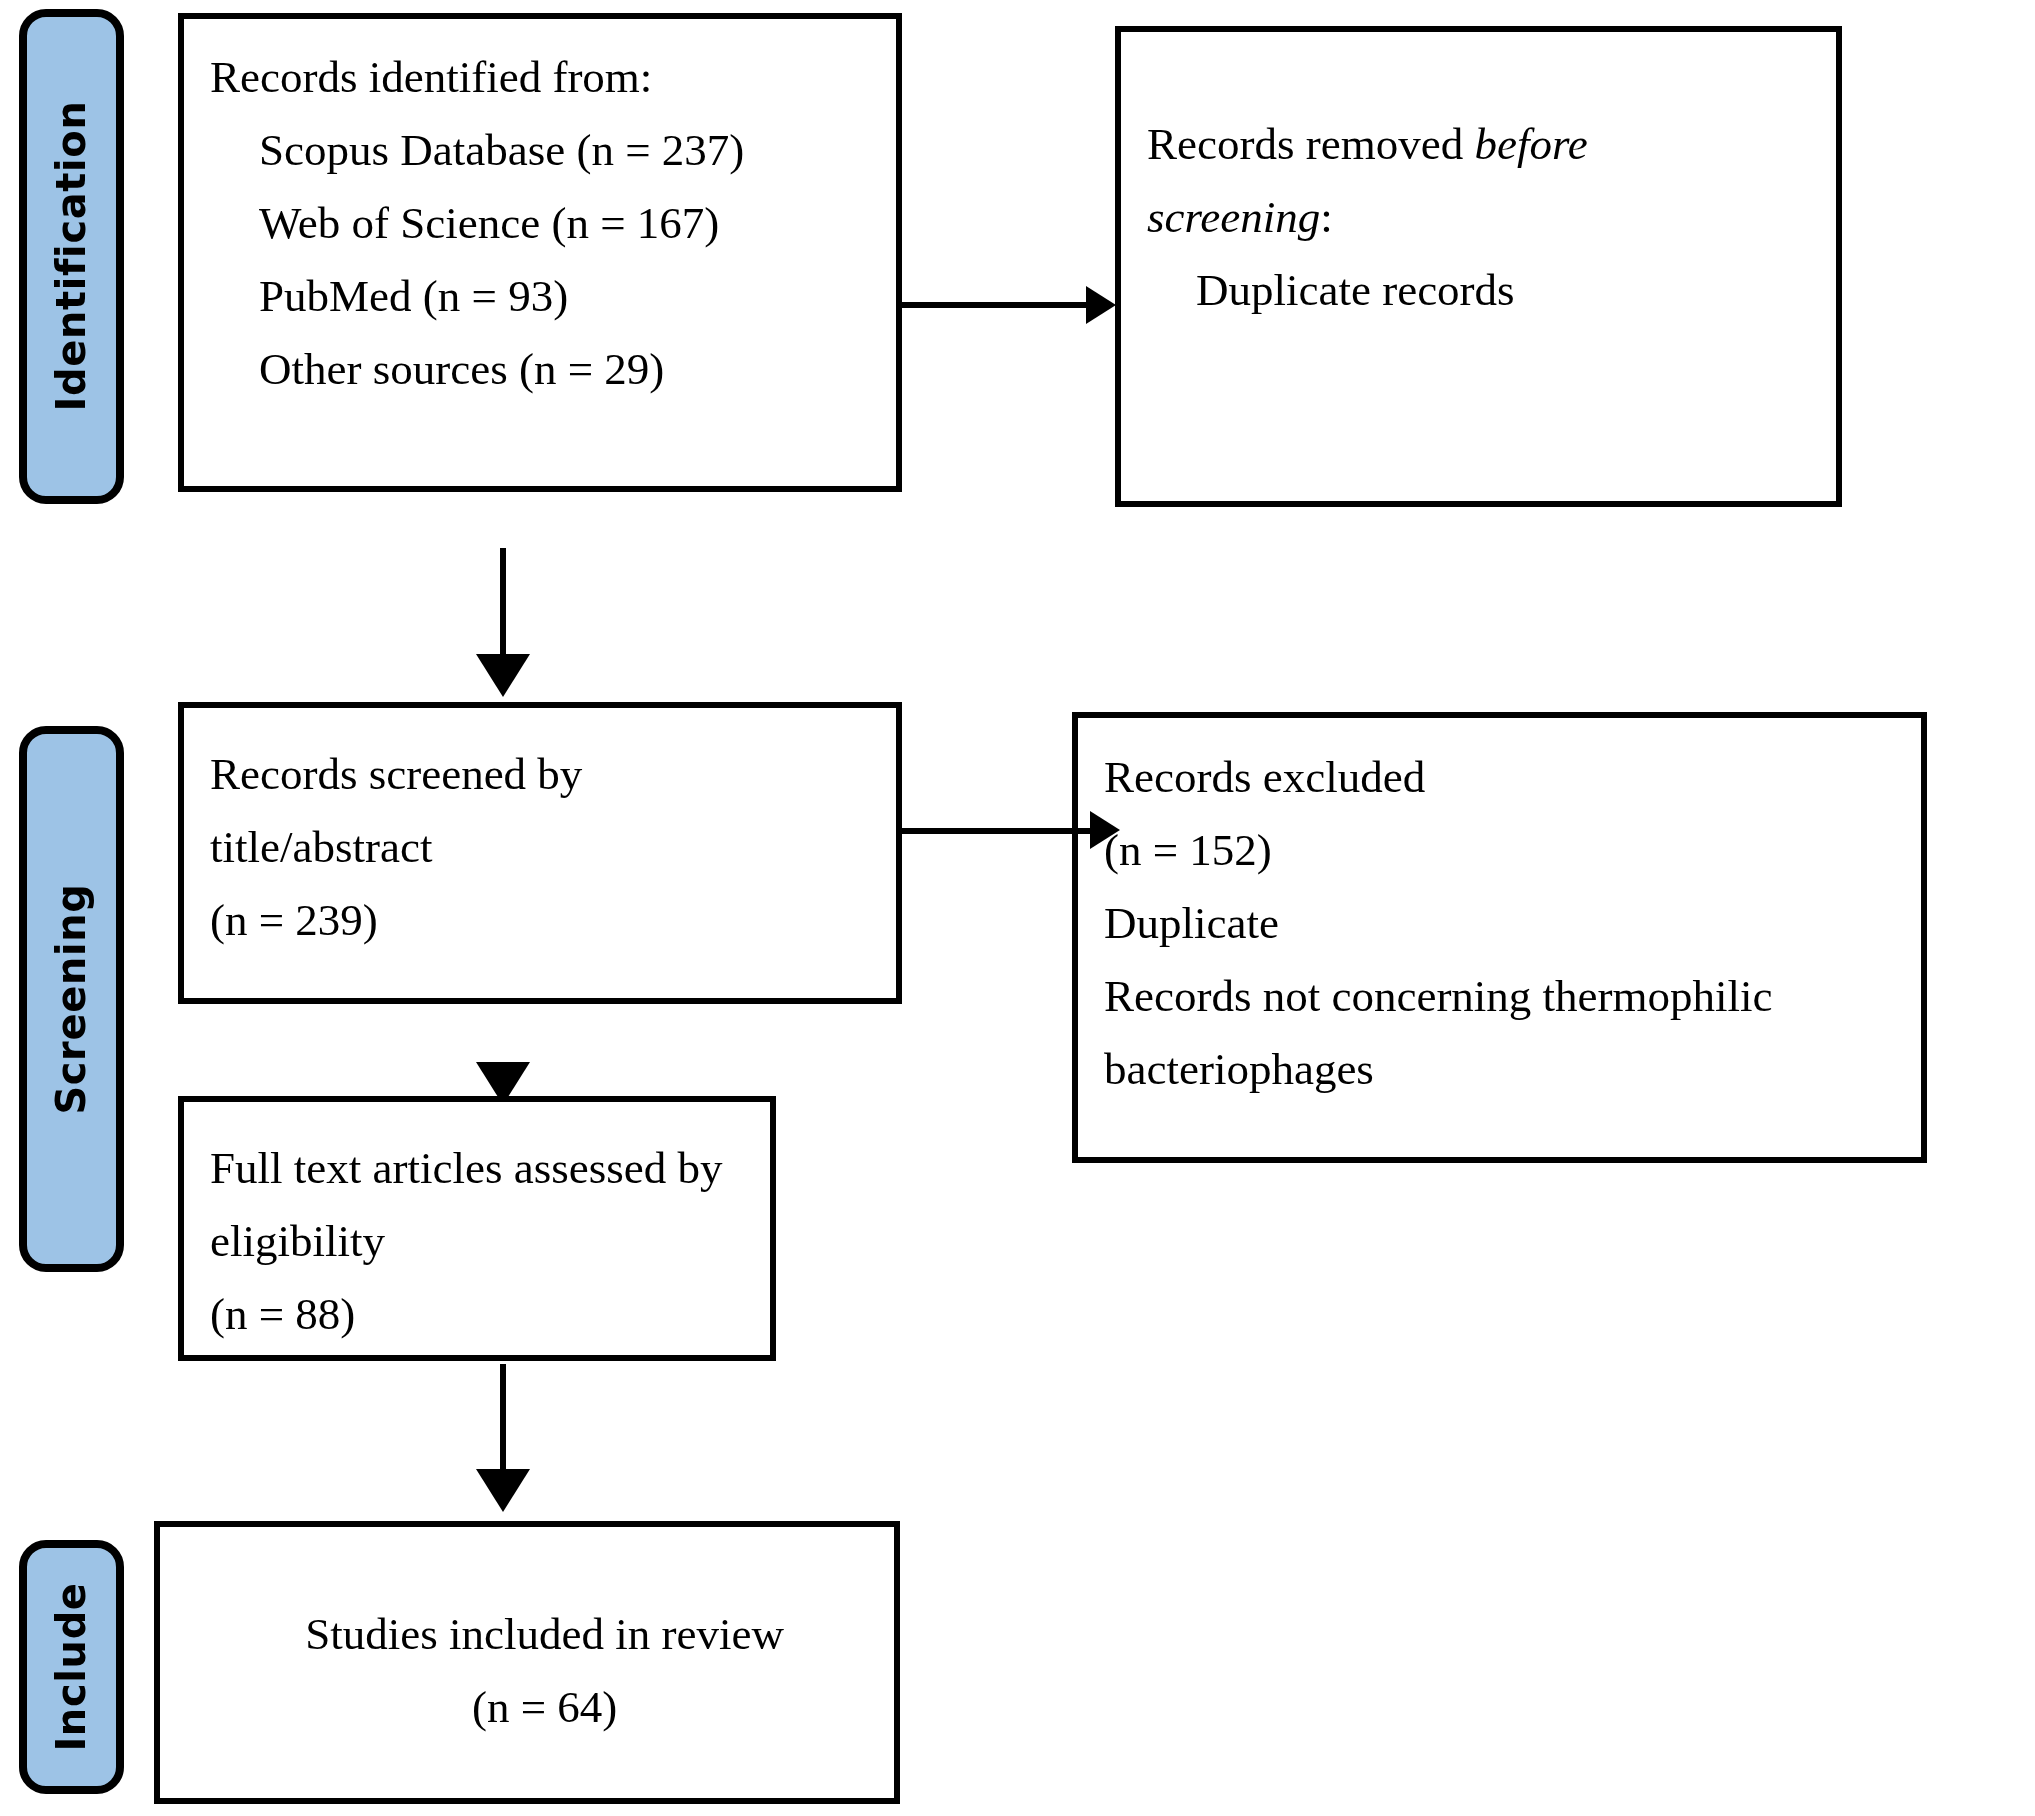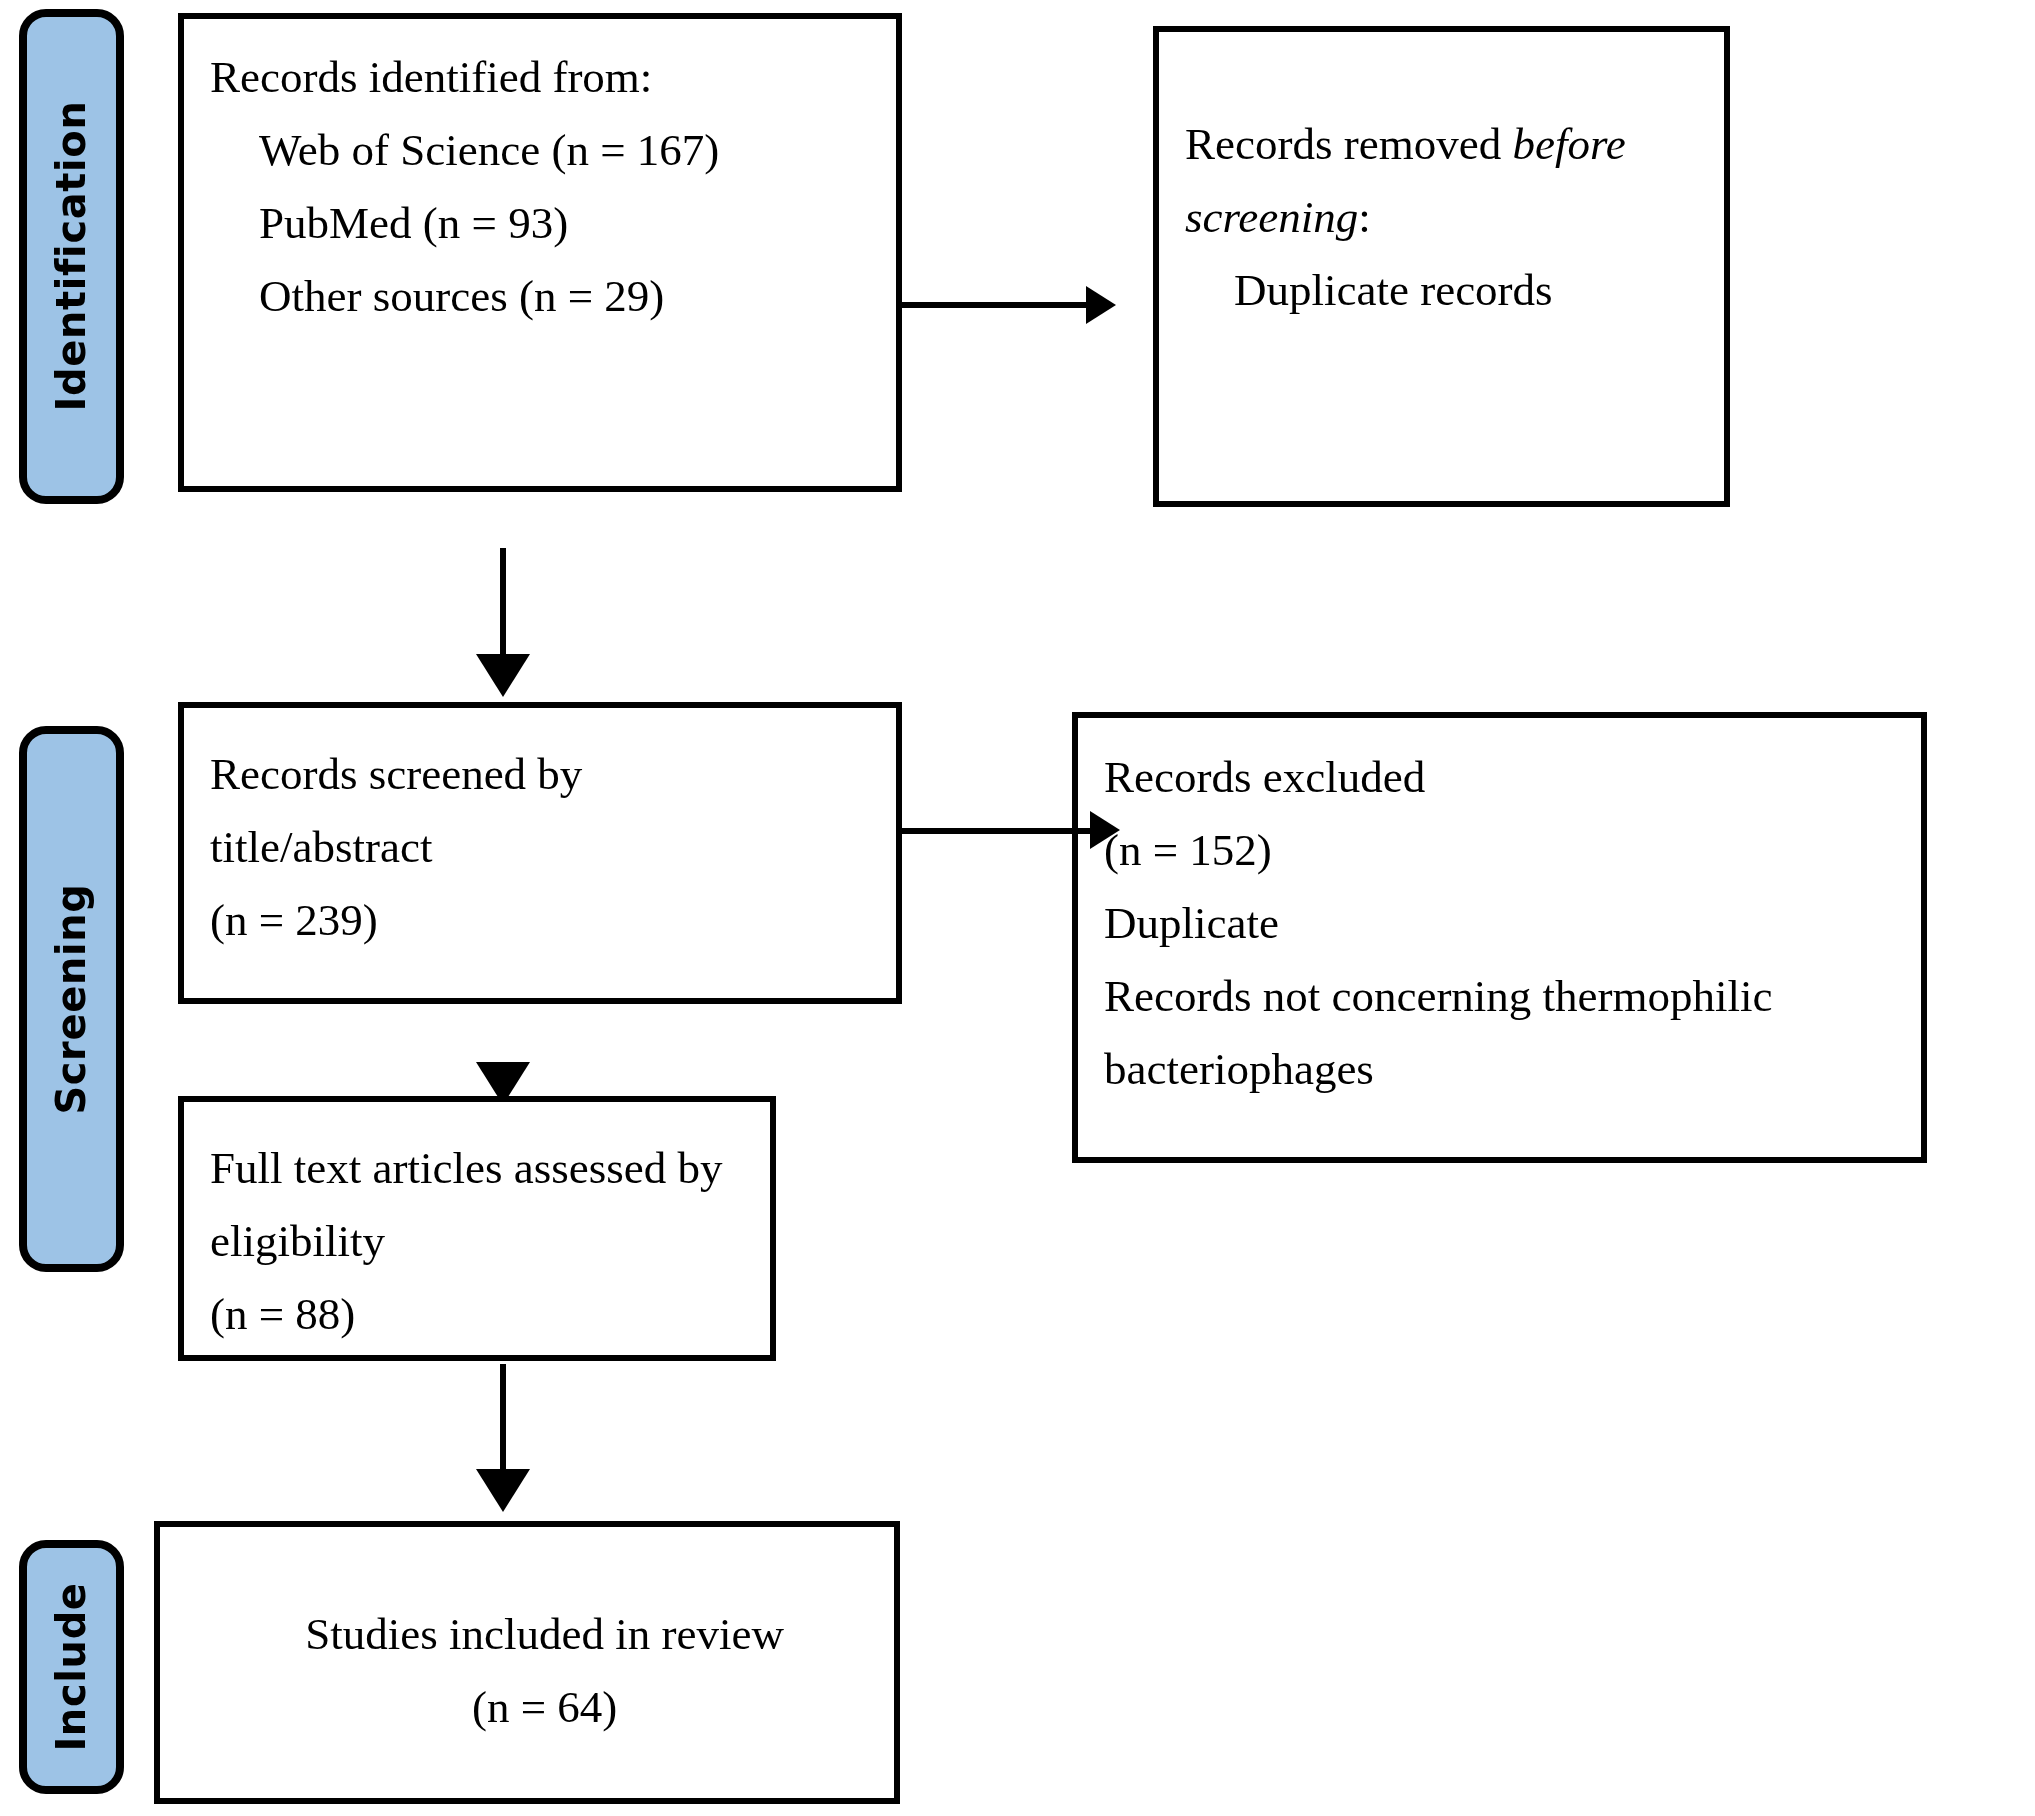--- a/index.html
+++ b/index.html
@@ -103,27 +103,28 @@
     <span class="stage-pill-label">Screening</span>
   </div>
 
   <div class="stage-pill" style="left:18.7px; top:1540px; width:105px; height:254px;">
     <span class="stage-pill-label">Include</span>
   </div>
 
   <div class="flow-box" style="left:178px; top:13px; width:724px; height:479px;padding-left:8px;">
     <div class="flow-box-text" style="top:22px;">
       <span>Records identified from:</span>
+      <span class="indent">Scopus Database (n = 237)</span>
       <span class="indent">Web of Science (n = 167)</span>
       <span class="indent">PubMed (n = 93)</span>
       <span class="indent">Other sources (n = 29)</span>
     </div>
   </div>
 
-  <div class="flow-box" style="left:1153px; top:26px; width:577px; height:481px;">
+  <div class="flow-box" style="left:1115px; top:26px; width:727px; height:481px;">
     <div class="flow-box-text" style="top:76px;">
       <span>Records removed </span><span class="ital">before</span><br>
       <span class="ital">screening</span><span>:</span>
       <span class="indent">Duplicate records</span>
     </div>
   </div>
 
   <div class="conn-h" style="left:899px; top:302px; width:187px;"></div>
   <div class="arrow-right" style="left:1086px; top:286px;"></div>
 

